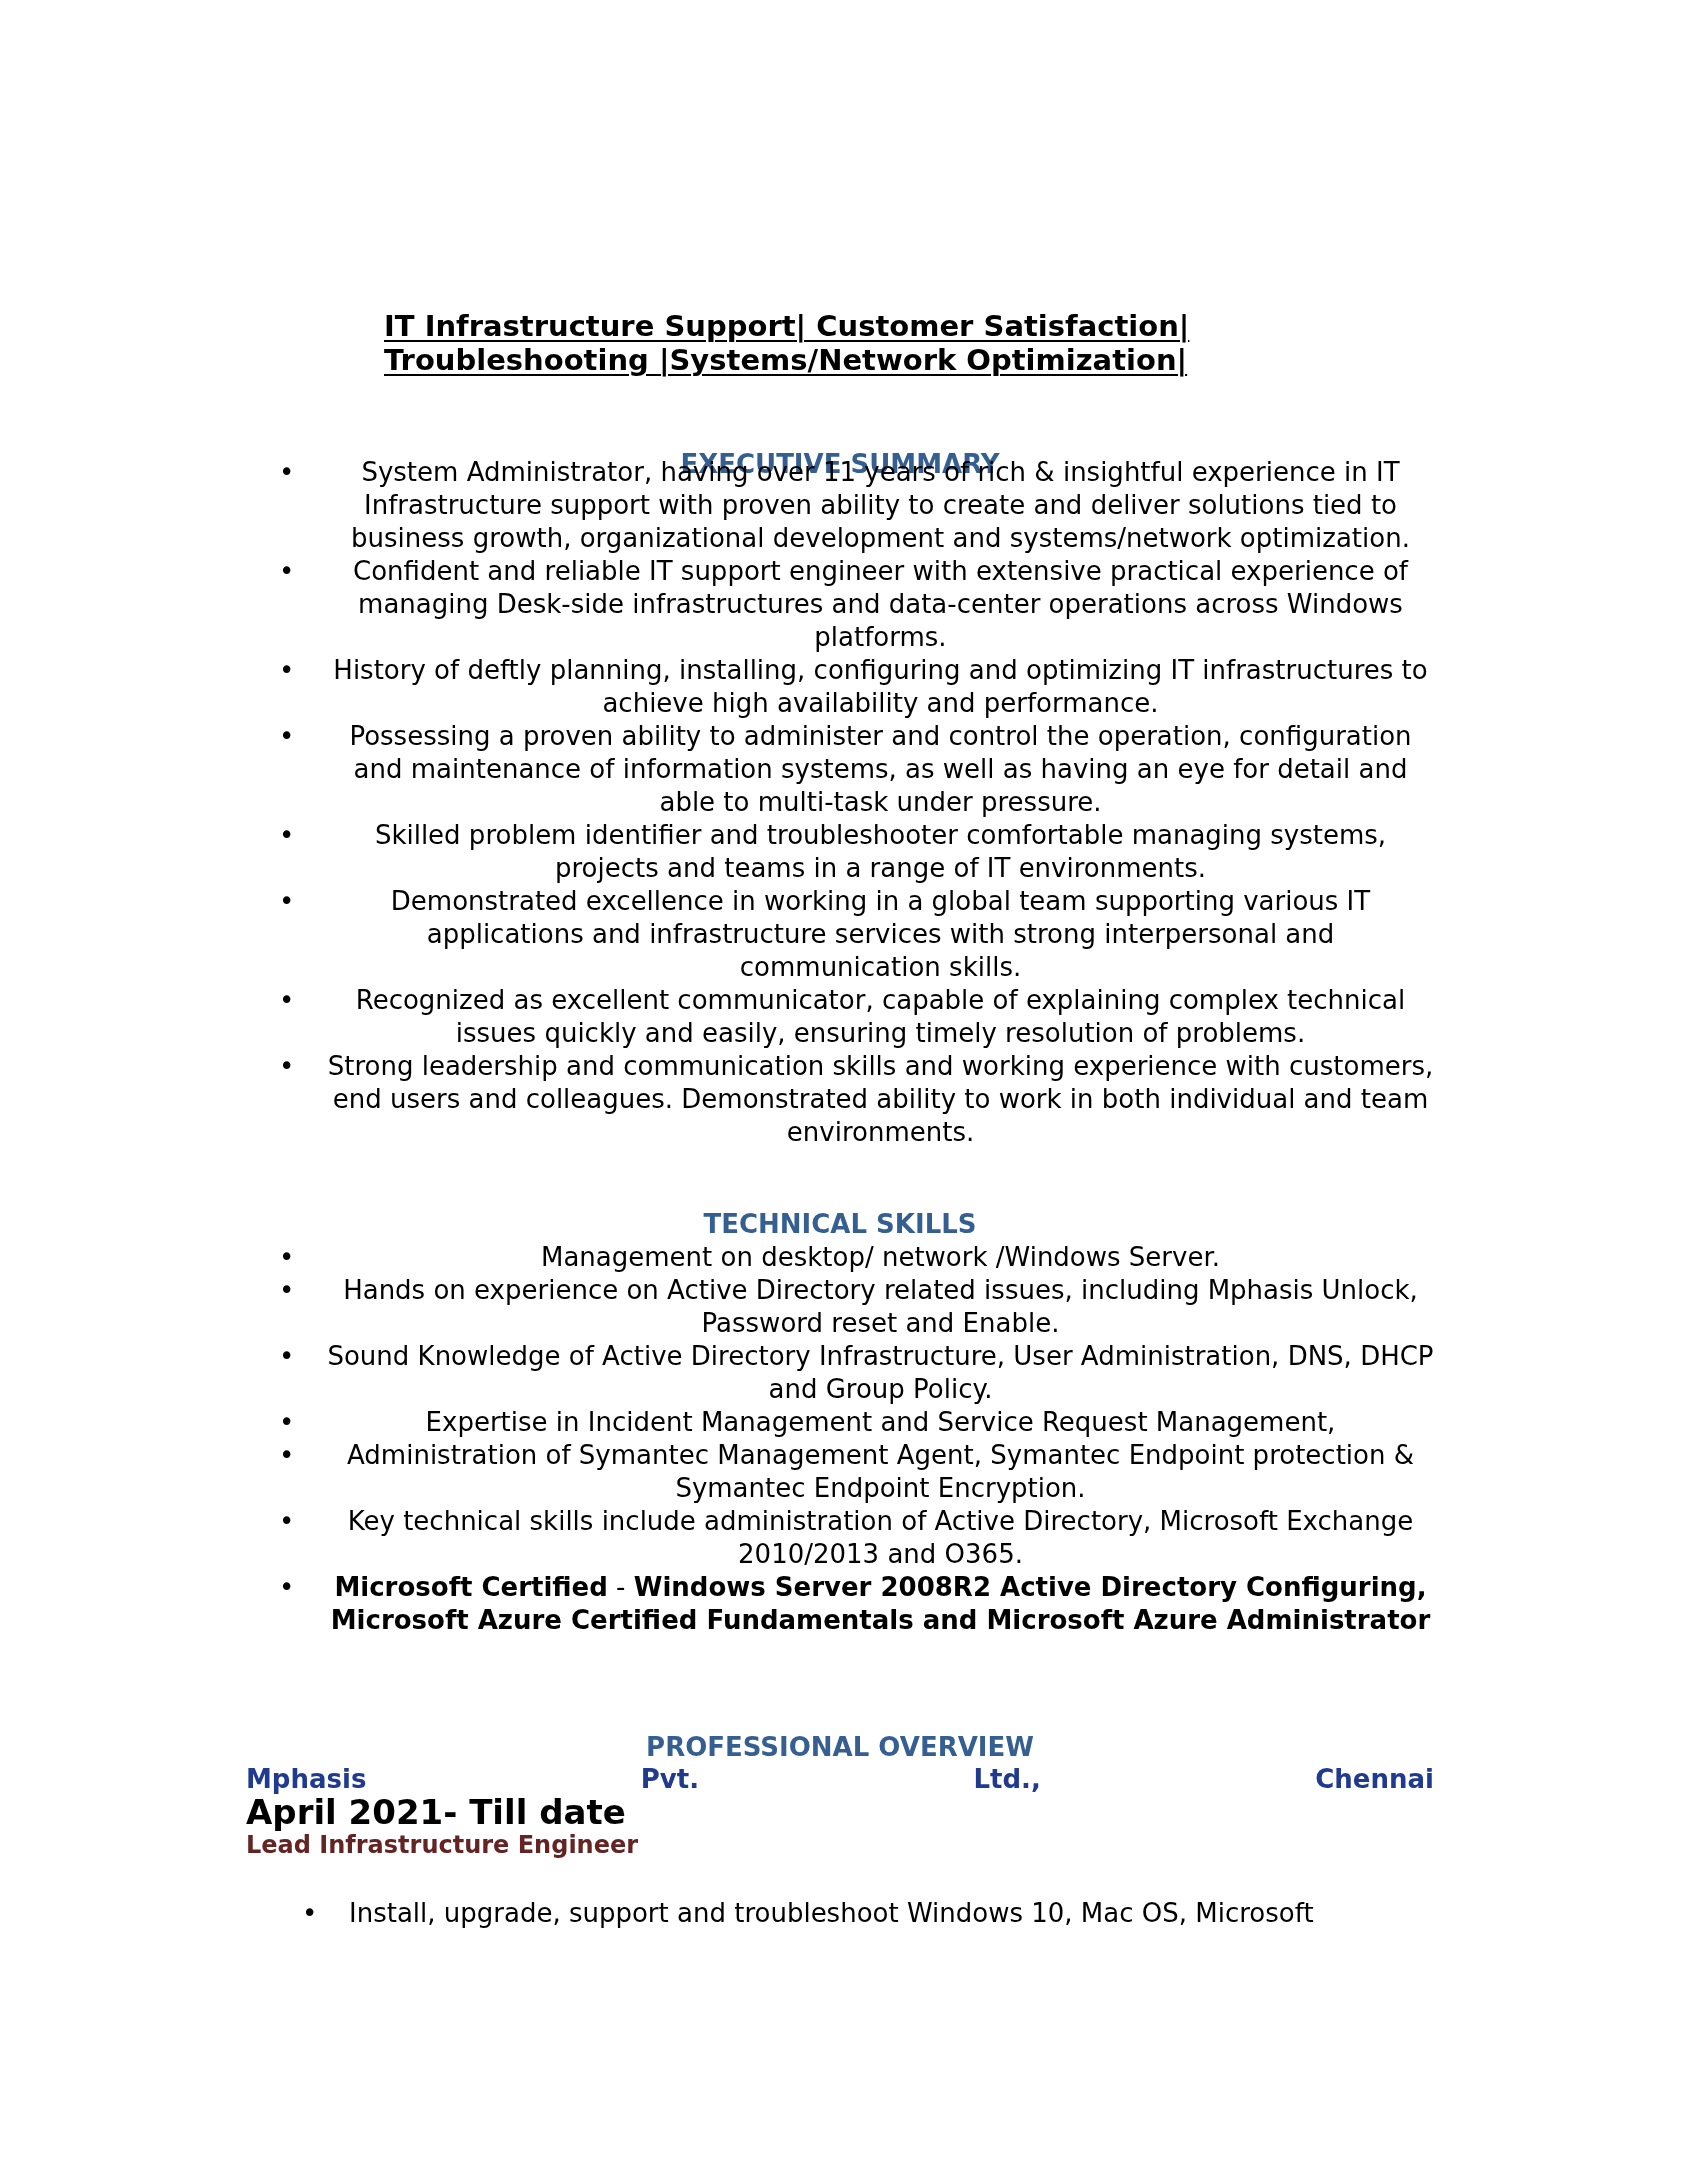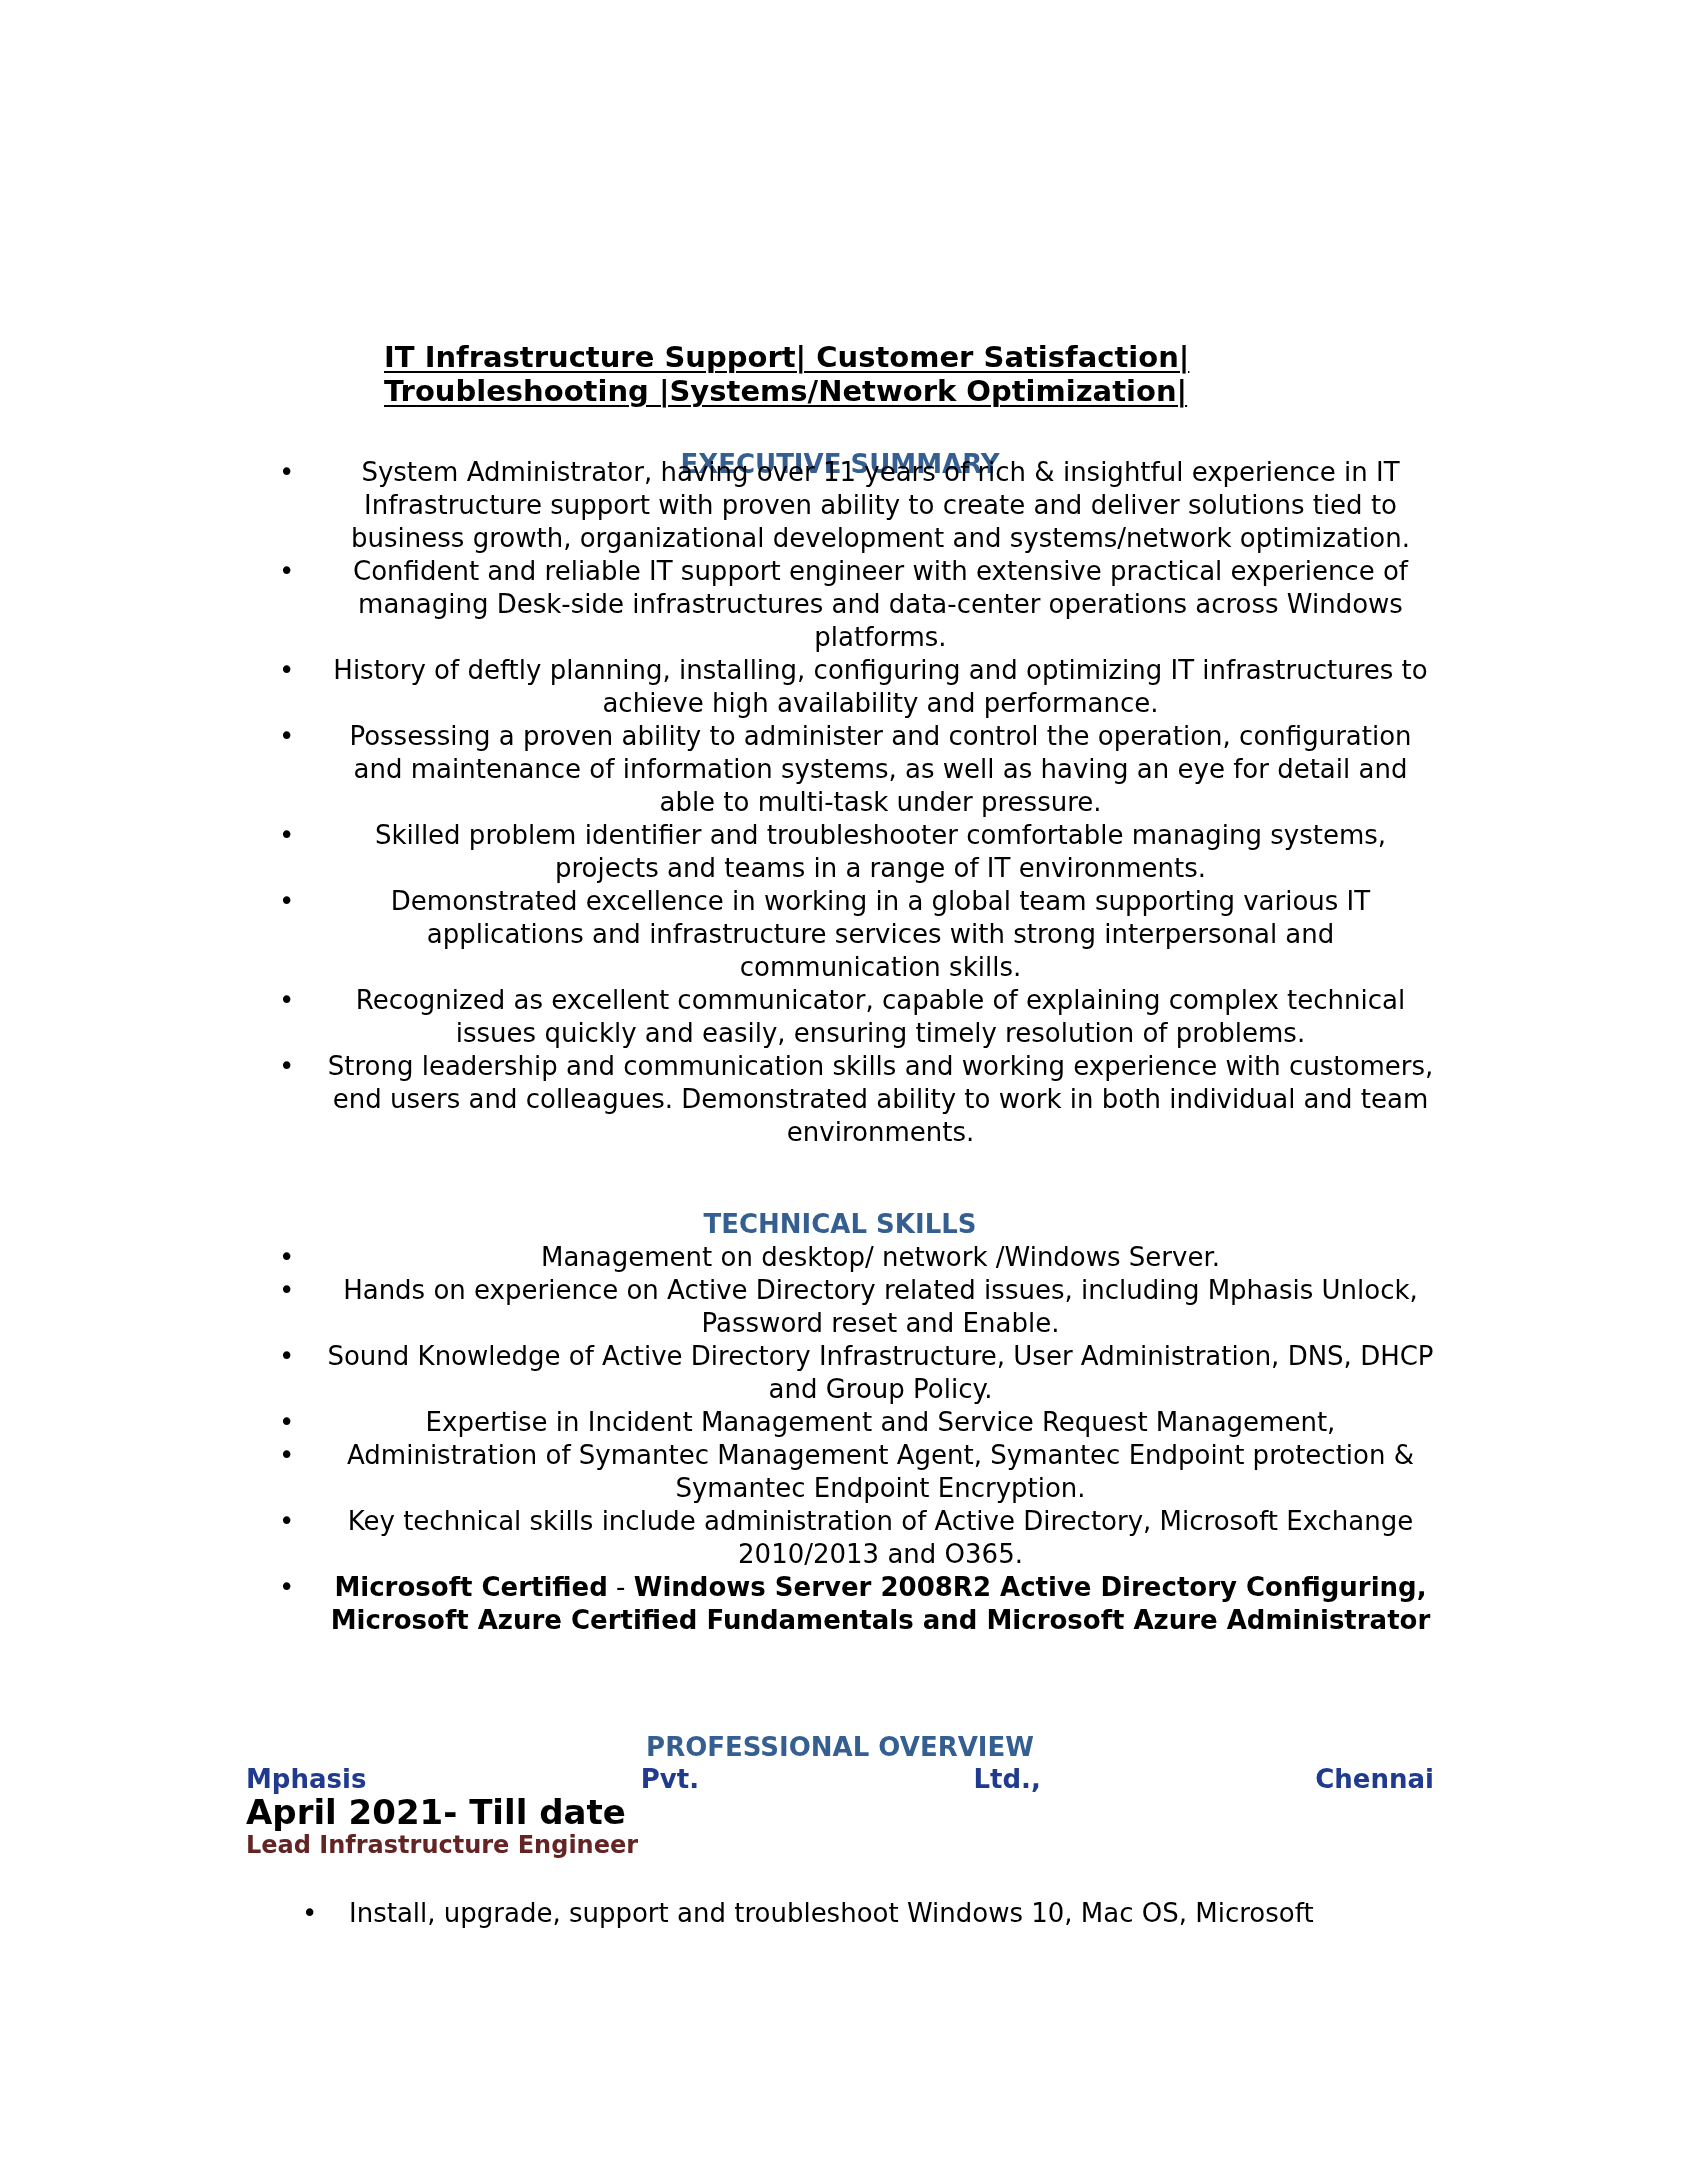--- a/index.html
+++ b/index.html
@@ -1,20 +1,20 @@
 <!DOCTYPE html>
 <html><head>
 <meta charset="utf-8">
 <style>
   html, body { margin: 0; padding: 0; background: #ffffff; }
   body { width: 1683px; height: 2178px; position: relative; overflow: hidden;
          font-family: "DejaVu Sans", sans-serif; color: #000; }
   .page { position: absolute; left: 0; top: 0; width: 1683px; height: 2178px; background: #fff; }
 
-  .title { position: absolute; left: 384px; top: 340px; width: 921px;
+  .title { position: absolute; left: 384px; top: 309px; width: 921px;
            font-weight: bold; font-size: 29px; line-height: 34px;
            text-decoration: underline; text-decoration-thickness: 2px; text-underline-offset: 4px;
            white-space: nowrap; }
   .title div { display: block; }
 
   .sec-head { position: absolute; left: 246px; width: 1188px; text-align: center;
               color: #365F91; font-weight: bold; font-size: 26px; line-height: 33px; }
 
   .blist { position: absolute; left: 246px; width: 1188px; margin: 0; padding: 0; list-style: none;
            font-size: 26px; line-height: 33px; }

